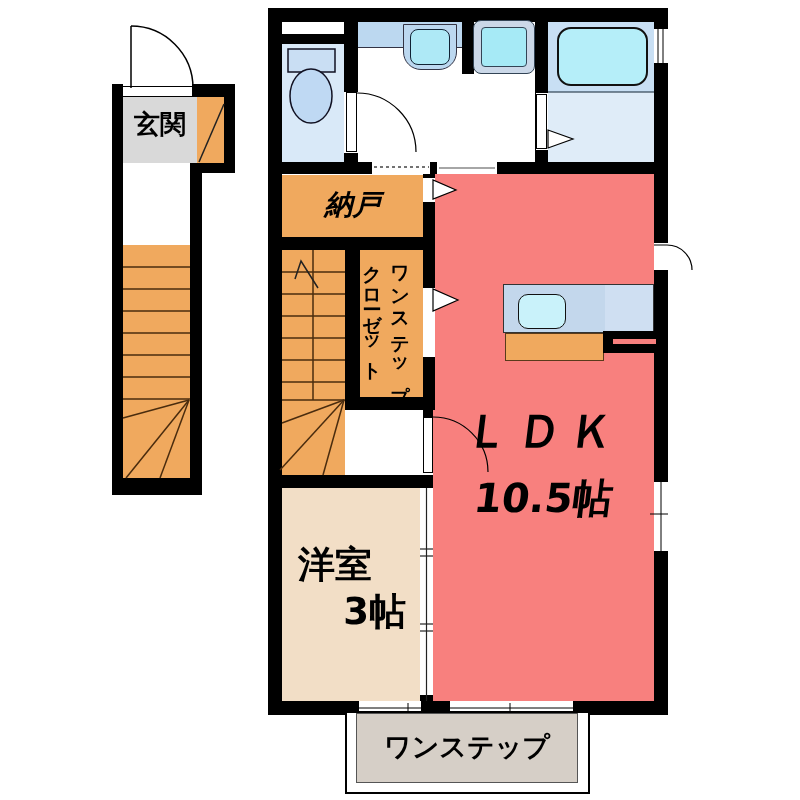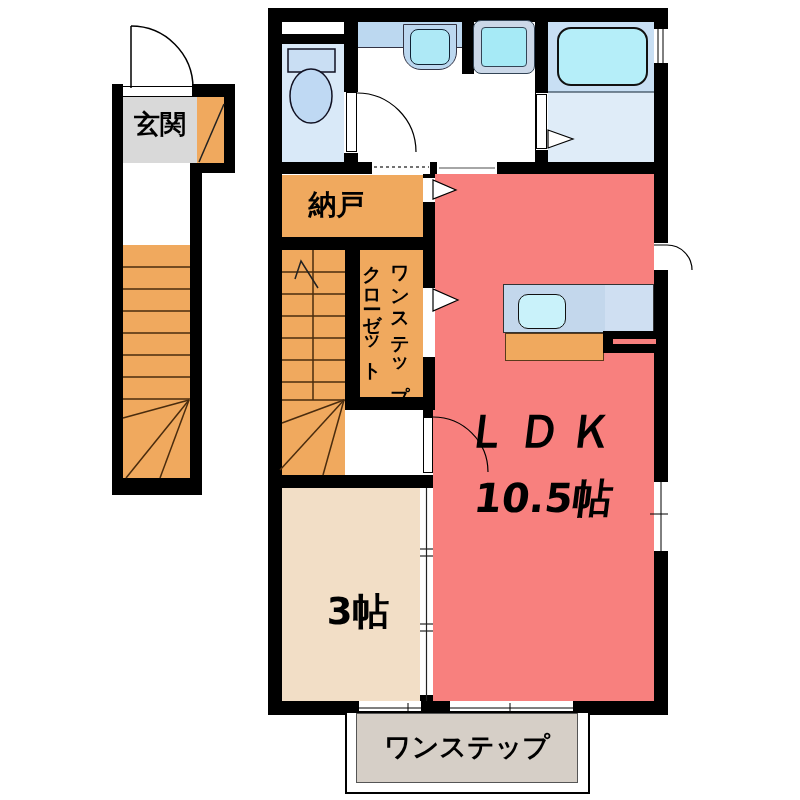--- a/index.html
+++ b/index.html
@@ -169,25 +169,26 @@
         <line x1="650" y1="514" x2="668" y2="514"></line>
       <line x1="359" y1="708" x2="421" y2="708"></line>
         <line x1="408" y1="703" x2="408" y2="713"></line>
       <line x1="450" y1="708" x2="573" y2="708"></line>
         <line x1="510" y1="703" x2="510" y2="713"></line>
     </g>
   </svg>
 
   <div class="lbl" style="left:123px;top:110px;width:74px;text-align:center;font-size:26px;">玄関</div>
 
-  <div class="lbl" style="left:266px;top:190px;width:141px;text-align:center;font-size:28px;">納戸</div>
+  <div class="lbl" style="left:282px;top:190px;width:141px;text-align:center;font-size:28px;font-style:italic;">納戸</div>
 
   <div class="lbl vtext" style="left:390px;top:252px;height:150px;font-size:19px;">ワンステップ</div>
   <div class="lbl vtext" style="left:362px;top:252px;height:150px;font-size:19px;">クローゼット</div>
 
   <div class="lbl ldk-skew" style="left:433px;top:406px;width:221px;text-align:center;font-size:46px;letter-spacing:6px;">ＬＤＫ</div>
   <div class="lbl ldk-skew" style="left:433px;top:476px;width:221px;text-align:center;font-size:40px;">10.5帖</div>
 
-  <div class="lbl" style="left:298px;top:592px;width:120px;text-align:center;font-size:37px;">3帖</div>
+  <div class="lbl" style="left:298px;top:545px;width:120px;text-align:left;font-size:37px;">洋室</div>
+  <div class="lbl" style="left:286px;top:592px;width:120px;text-align:right;font-size:37px;">3帖</div>
 
   <div class="lbl" style="left:356px;top:732px;width:222px;text-align:center;font-size:27px;">ワンステップ</div>
 
 </div>
 
 </body></html>

